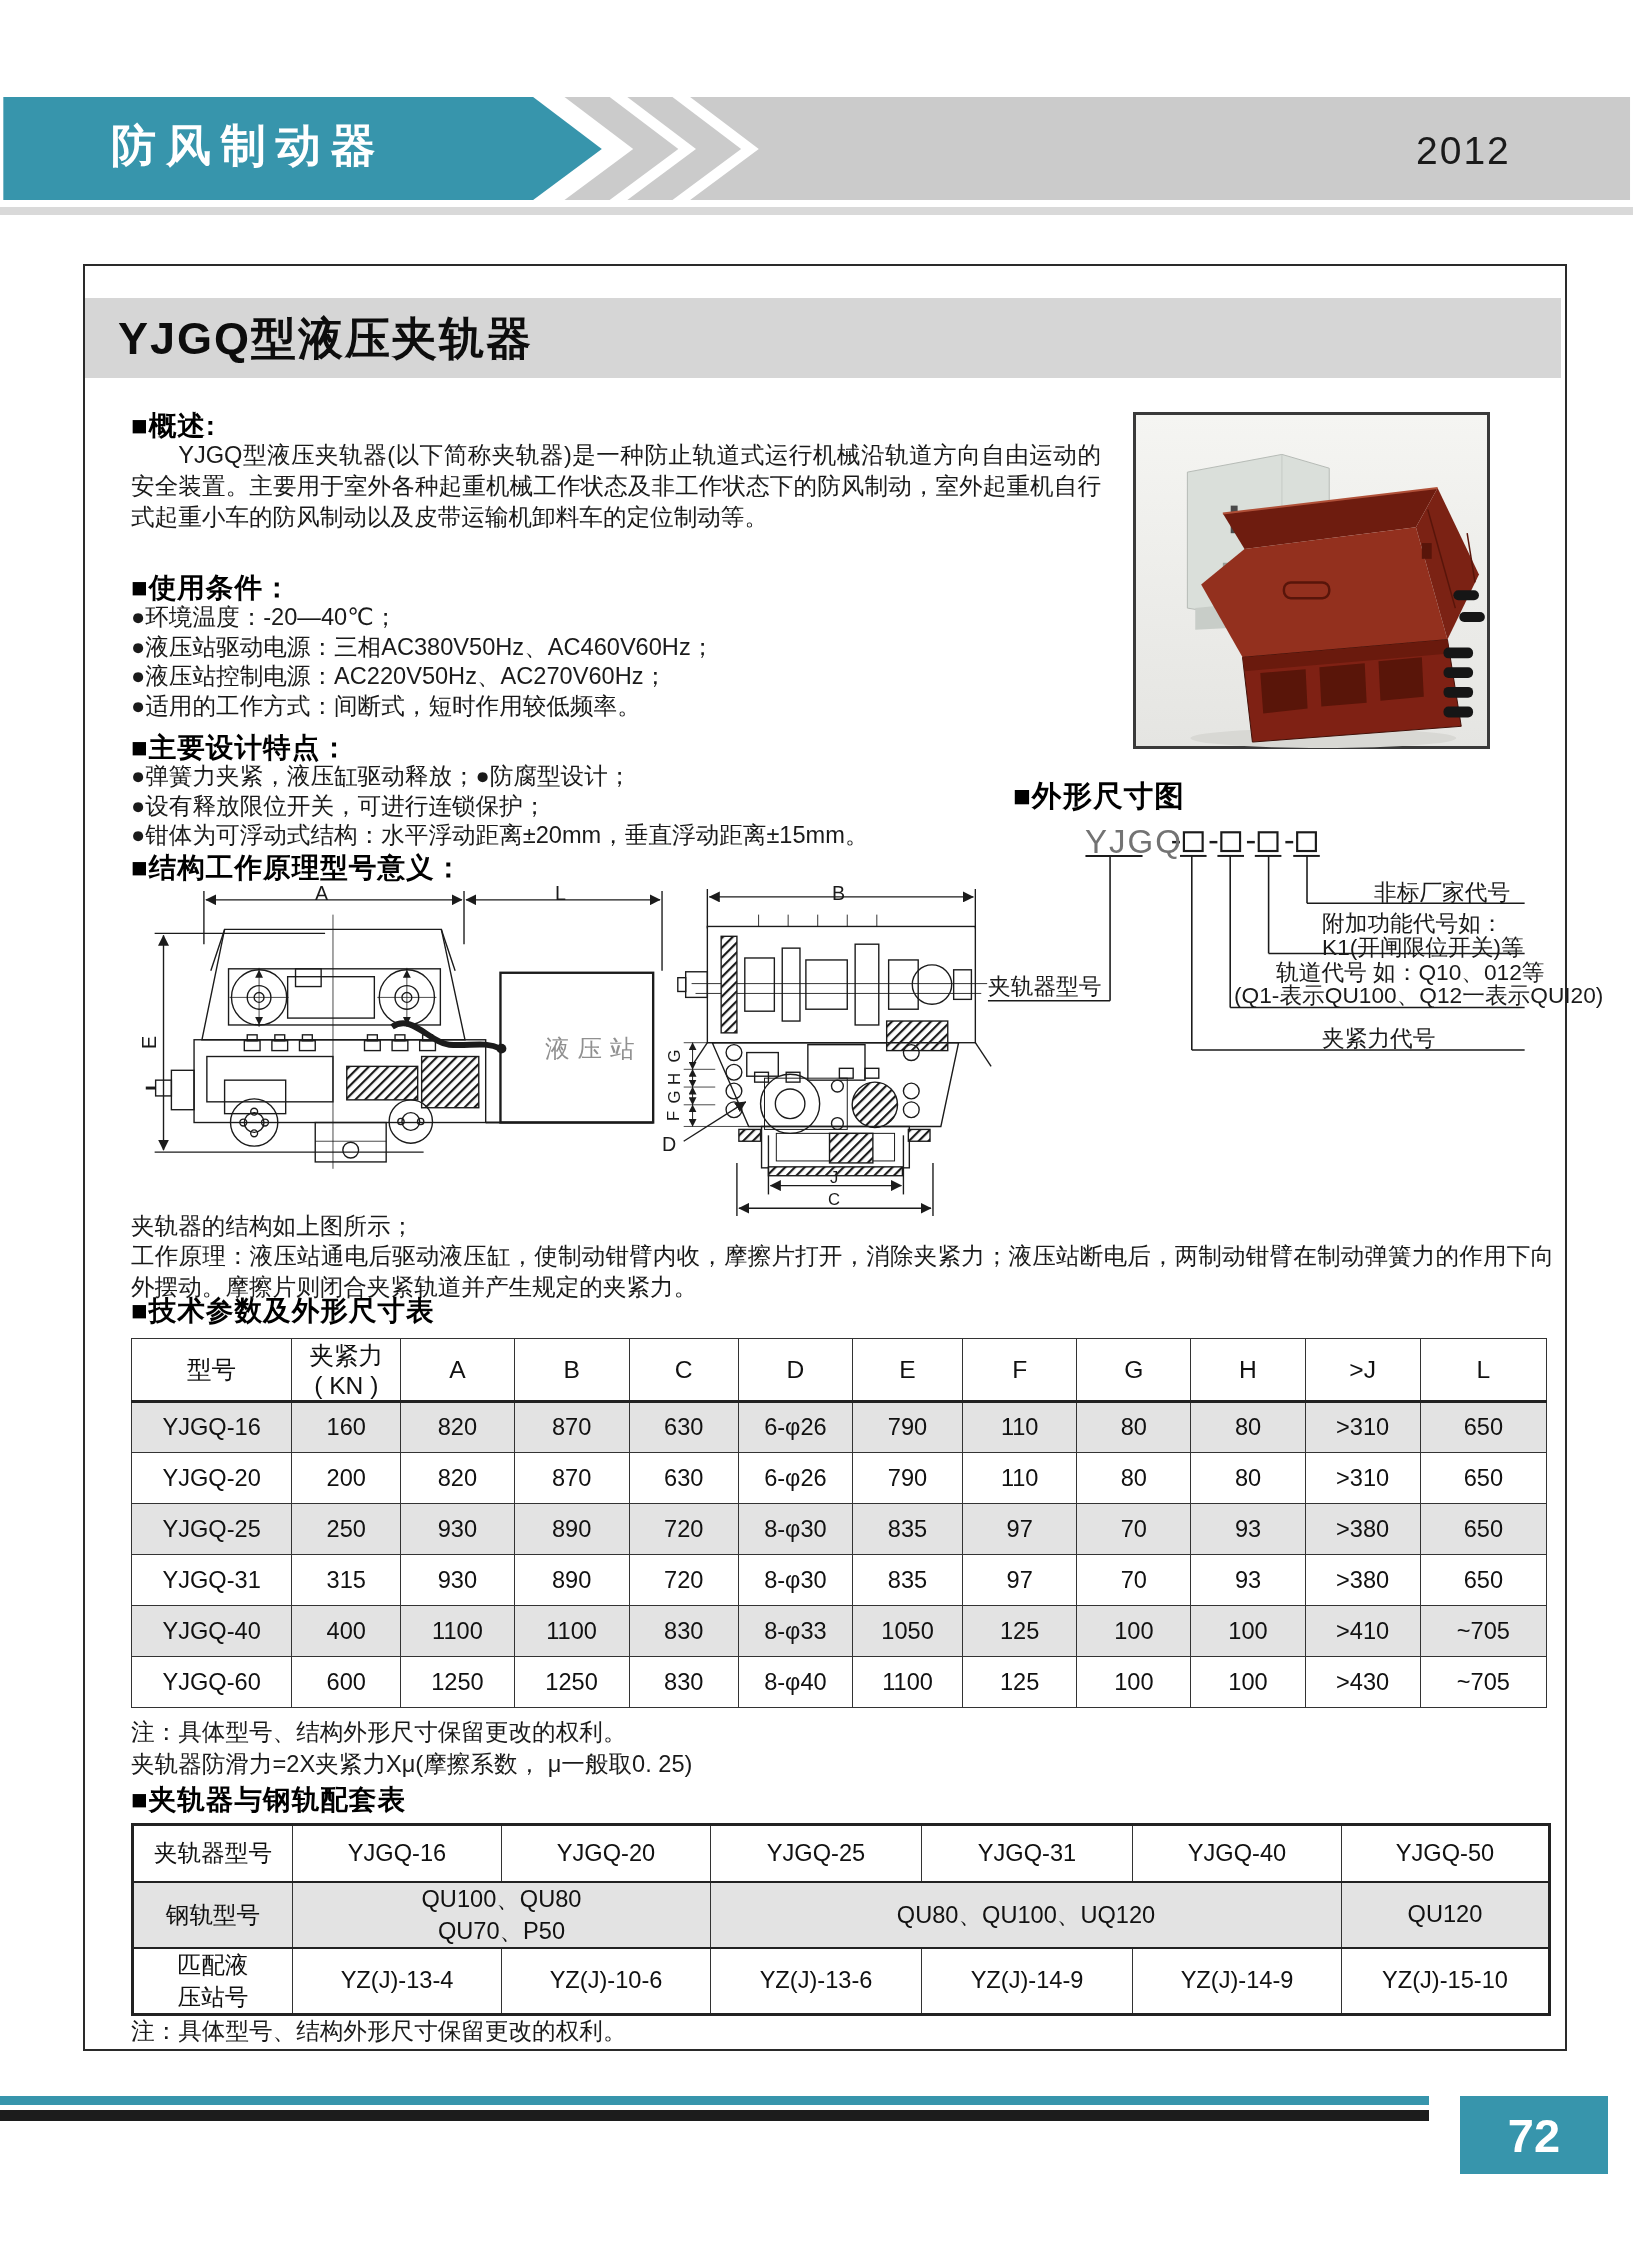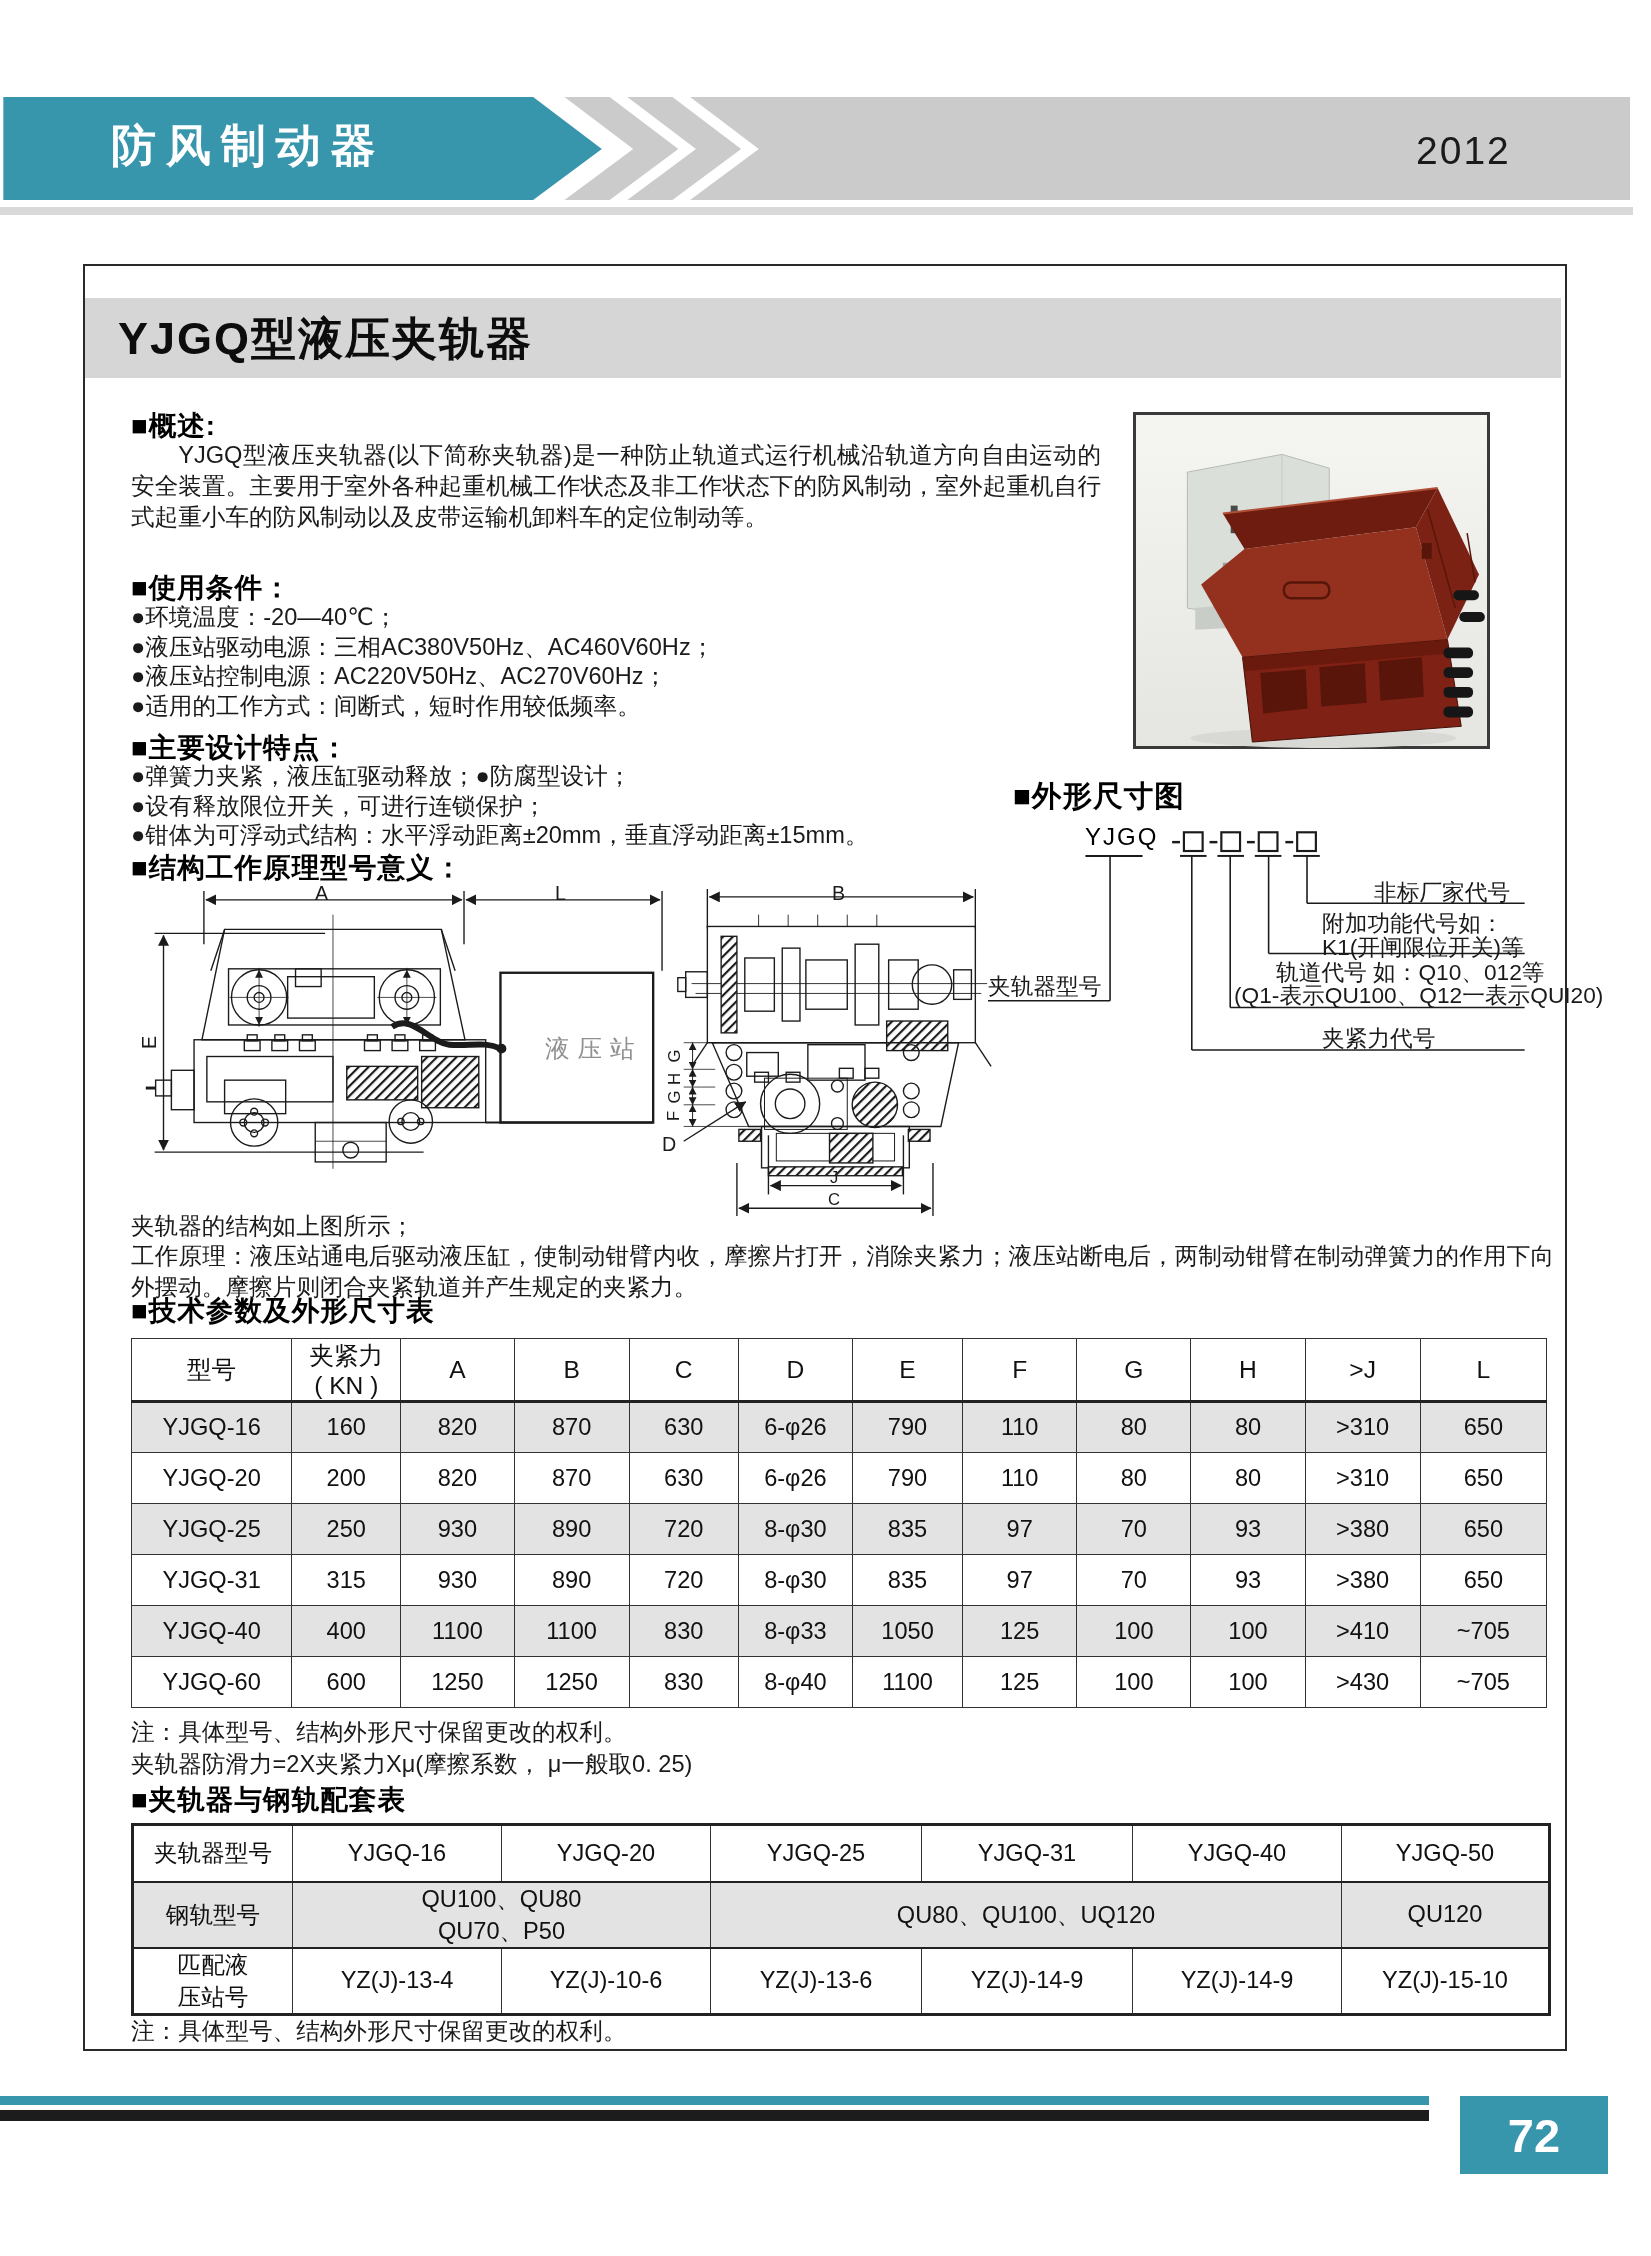--- a/index.html
+++ b/index.html
@@ -286,21 +286,21 @@
     <line x1="1210" y1="869" x2="1210" y2="1066"></line>
     <line x1="1249" y1="869" x2="1249" y2="1023"></line>
     <line x1="1288" y1="869" x2="1288" y2="968"></line>
     <line x1="1327" y1="869" x2="1327" y2="917"></line>
     <line x1="1003" y1="1016" x2="1127" y2="1016"></line>
     <line x1="1210" y1="1066" x2="1548" y2="1066"></line>
     <line x1="1249" y1="1023" x2="1548" y2="1023"></line>
     <line x1="1288" y1="968" x2="1548" y2="968"></line>
     <line x1="1327" y1="917" x2="1548" y2="917"></line>
   </svg>
-  <span class="abs" style="left:1085px;top:823px;font-size:24px;color:#000000;letter-spacing:2px;">YJGQ</span>
+  <span class="abs" style="left:1085px;top:823px;font-size:33px;color:#737373;letter-spacing:2px;">YJGQ</span>
   <span class="abs diagram-label" style="left:988px;top:971px;">夹轨器型号</span>
   <span class="abs diagram-label" style="left:1374px;top:877px;">非标厂家代号</span>
   <span class="abs diagram-label" style="left:1322px;top:908px;">附加功能代号如：</span>
   <span class="abs diagram-label" style="left:1322px;top:932px;">K1(开闸限位开关)等</span>
   <span class="abs diagram-label" style="left:1276px;top:957px;">轨道代号 如：Q10、012等</span>
   <span class="abs diagram-label" style="left:1234px;top:980px;">(Q1-表示QU100、Q12一表示QUI20)</span>
   <span class="abs diagram-label" style="left:1322px;top:1023px;">夹紧力代号</span>
 
   <span class="abs sec-h" style="left:131px;top:1292px;">■技术参数及外形尺寸表</span>
   <div class="abs" style="left:131px;top:1338px;">

